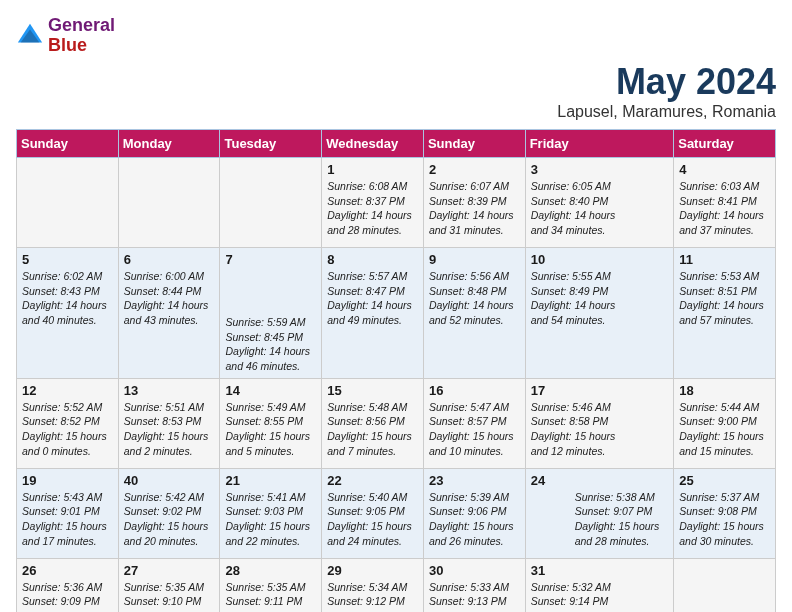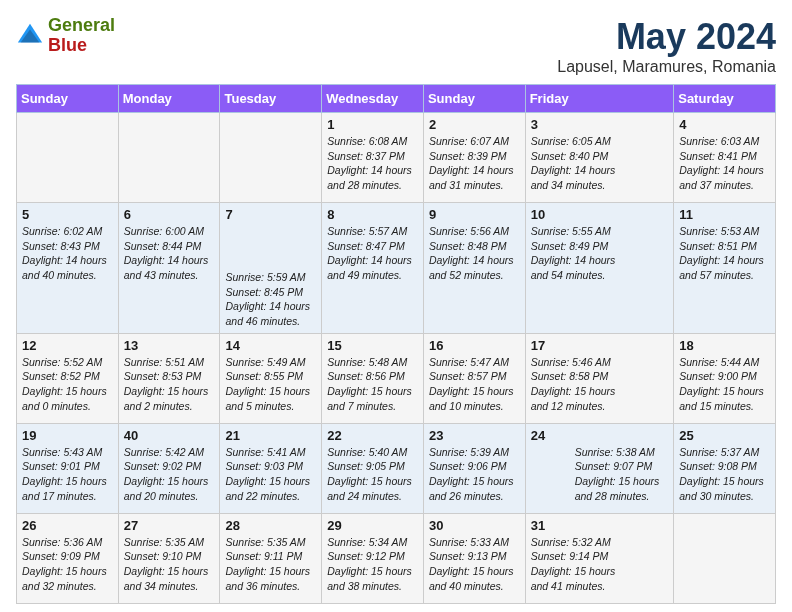--- a/index.html
+++ b/index.html
@@ -21,45 +21,46 @@
       align-items: center;
       gap: 4px;
     }
     .logo-text {
       font-size: 18px;
       font-weight: bold;
       color: #1a3a5c;
       line-height: 1.1;
     }
     .logo-text span {
-      color: #4d7c0f;
+      color: #701a75;
     }
     .logo-icon {
       width: 28px;
       height: 28px;
     }
     .title-area {
       text-align: right;
     }
     .main-title {
       font-size: 36px;
       font-weight: bold;
       color: #1a3a5c;
+      margin-top: 45px;
     }
     .subtitle {
       font-size: 16px;
       color: #333;
     }
     table {
       width: 100%;
       border-collapse: collapse;
       font-size: 11px;
     }
     thead tr th {
-      background-color: #8b5cf6;
+      background-color: #be185d;
       color: #fff;
       padding: 6px 4px;
       text-align: left;
       font-size: 13px;
       font-weight: bold;
       border: 1px solid #aac4e0;
     }
     tbody tr {
       vertical-align: top;
     }

